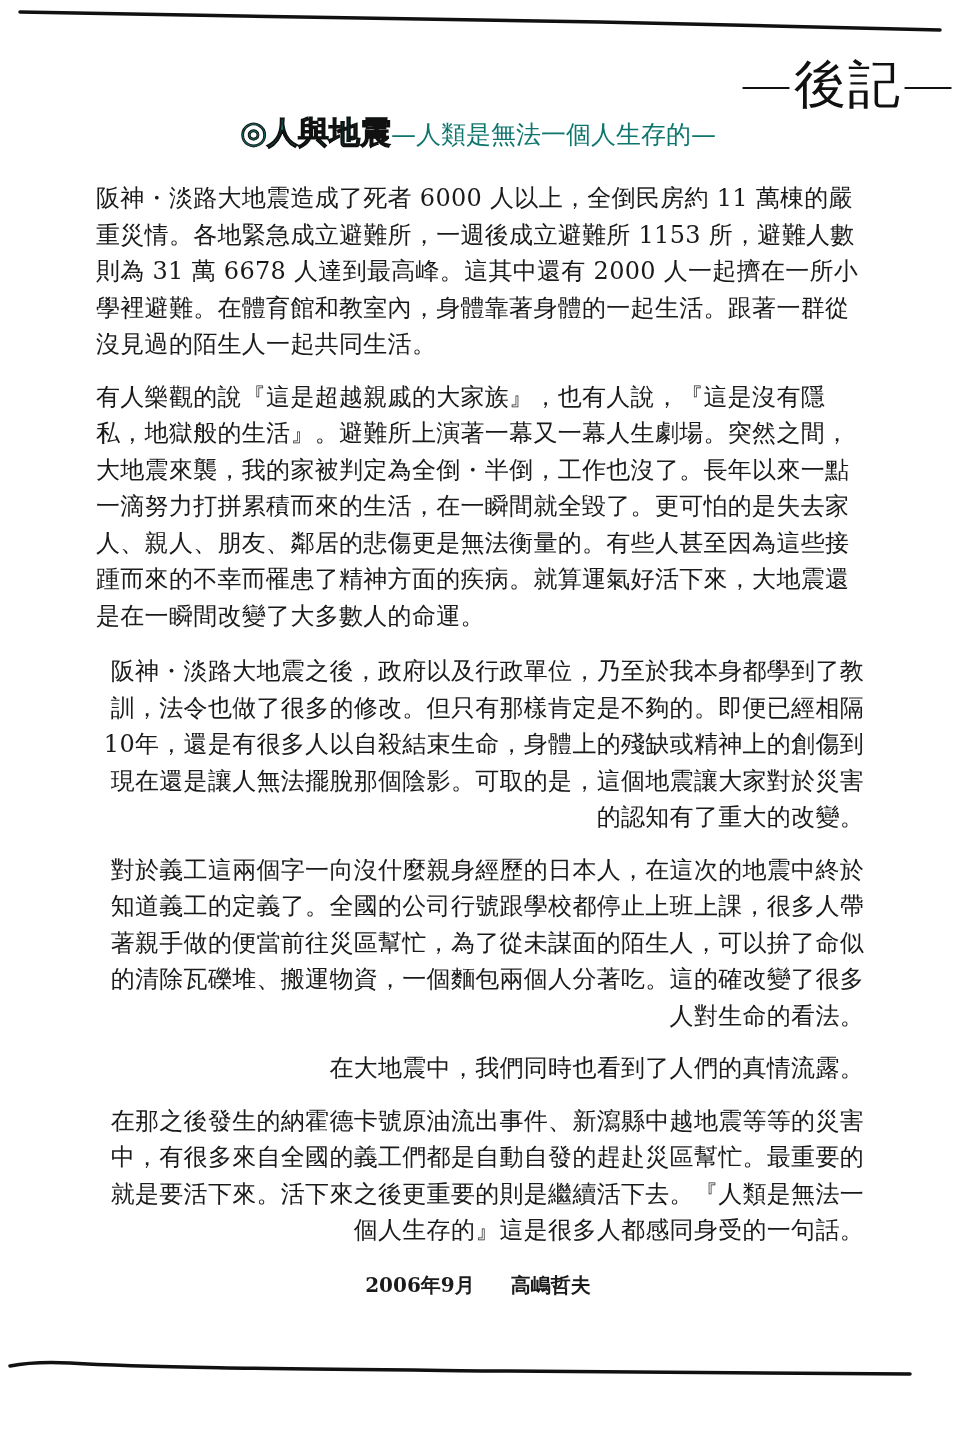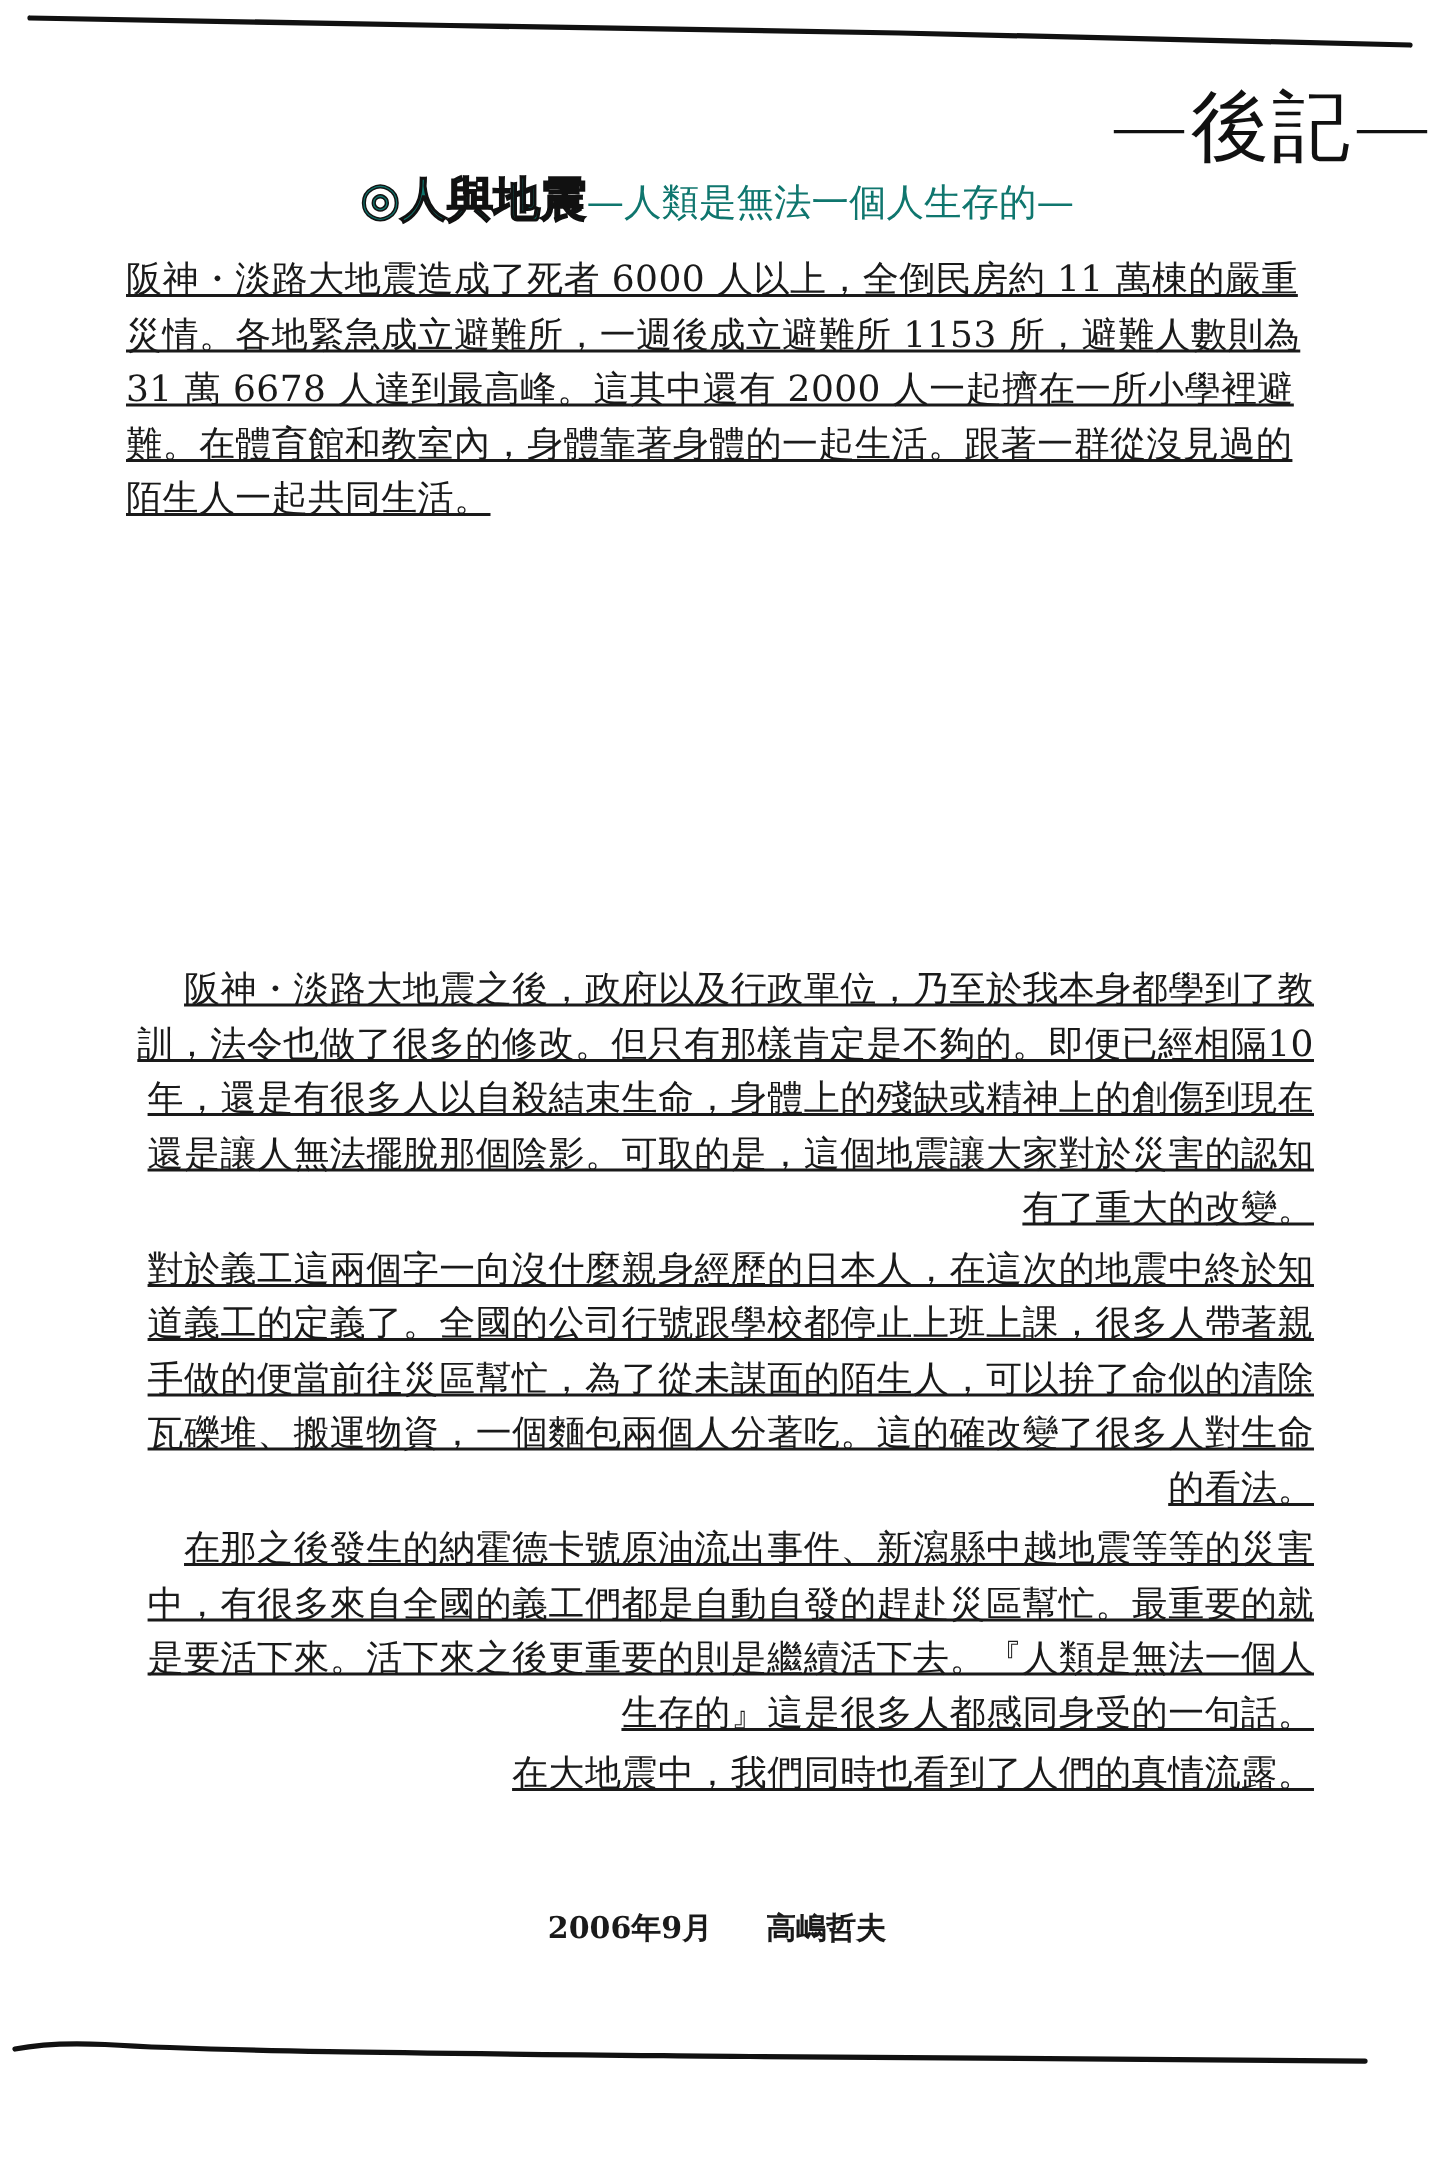--- a/index.html
+++ b/index.html
@@ -49,23 +49,22 @@
     }
     .body-text {
       position: absolute;
       left: 80px;
       width: 800px;
       font-size: 24px;
       line-height: 36.5px;
       letter-spacing: 0.3px;
     }
     .para {
-      margin: 4px;
+      margin: 16px;
       padding: 0;
-      text-decoration: underline;
     }
     .p1 { top: 164px; }
     .p2 { top: 637px; text-align: right; }
     .signature {
       position: absolute;
       top: 1272px;
       left: 0;
       width: 956px;
       text-align: center;
       font-size: 20px;
@@ -89,22 +88,23 @@
 </svg>
 
 <div class="title">—後記—</div>
 
 <div class="subtitle">
   <span class="bold">◎</span><span class="bold">人與地震</span><span class="light">—人類是無法一個人生存的—</span>
 </div>
 
 <div class="body-text p1">
   <p class="para">阪神・淡路大地震造成了死者 6000 人以上，全倒民房約 11 萬棟的嚴重災情。各地緊急成立避難所，一週後成立避難所 1153 所，避難人數則為 31 萬 6678 人達到最高峰。這其中還有 2000 人一起擠在一所小學裡避難。在體育館和教室內，身體靠著身體的一起生活。跟著一群從沒見過的陌生人一起共同生活。</p>
+  <p class="para">有人樂觀的說『這是超越親戚的大家族』，也有人說，『這是沒有隱私，地獄般的生活』。避難所上演著一幕又一幕人生劇場。突然之間，大地震來襲，我的家被判定為全倒・半倒，工作也沒了。長年以來一點一滴努力打拼累積而來的生活，在一瞬間就全毀了。更可怕的是失去家人、親人、朋友、鄰居的悲傷更是無法衡量的。有些人甚至因為這些接踵而來的不幸而罹患了精神方面的疾病。就算運氣好活下來，大地震還是在一瞬間改變了大多數人的命運。</p>
 </div>
 
 <div class="body-text p2">
   <p class="para">阪神・淡路大地震之後，政府以及行政單位，乃至於我本身都學到了教訓，法令也做了很多的修改。但只有那樣肯定是不夠的。即便已經相隔10年，還是有很多人以自殺結束生命，身體上的殘缺或精神上的創傷到現在還是讓人無法擺脫那個陰影。可取的是，這個地震讓大家對於災害的認知有了重大的改變。</p>
   <p class="para">對於義工這兩個字一向沒什麼親身經歷的日本人，在這次的地震中終於知道義工的定義了。全國的公司行號跟學校都停止上班上課，很多人帶著親手做的便當前往災區幫忙，為了從未謀面的陌生人，可以拚了命似的清除瓦礫堆、搬運物資，一個麵包兩個人分著吃。這的確改變了很多人對生命的看法。</p>
+  <p class="para">在大地震中，我們同時也看到了人們的真情流露。</p>
   <p class="para">在那之後發生的納霍德卡號原油流出事件、新瀉縣中越地震等等的災害中，有很多來自全國的義工們都是自動自發的趕赴災區幫忙。最重要的就是要活下來。活下來之後更重要的則是繼續活下去。『人類是無法一個人生存的』這是很多人都感同身受的一句話。</p>
-  <p class="para">在大地震中，我們同時也看到了人們的真情流露。</p>
 </div>
 
 <div class="signature"><span>2006年9月</span><span>高嶋哲夫</span></div>
 
 </body></html>

